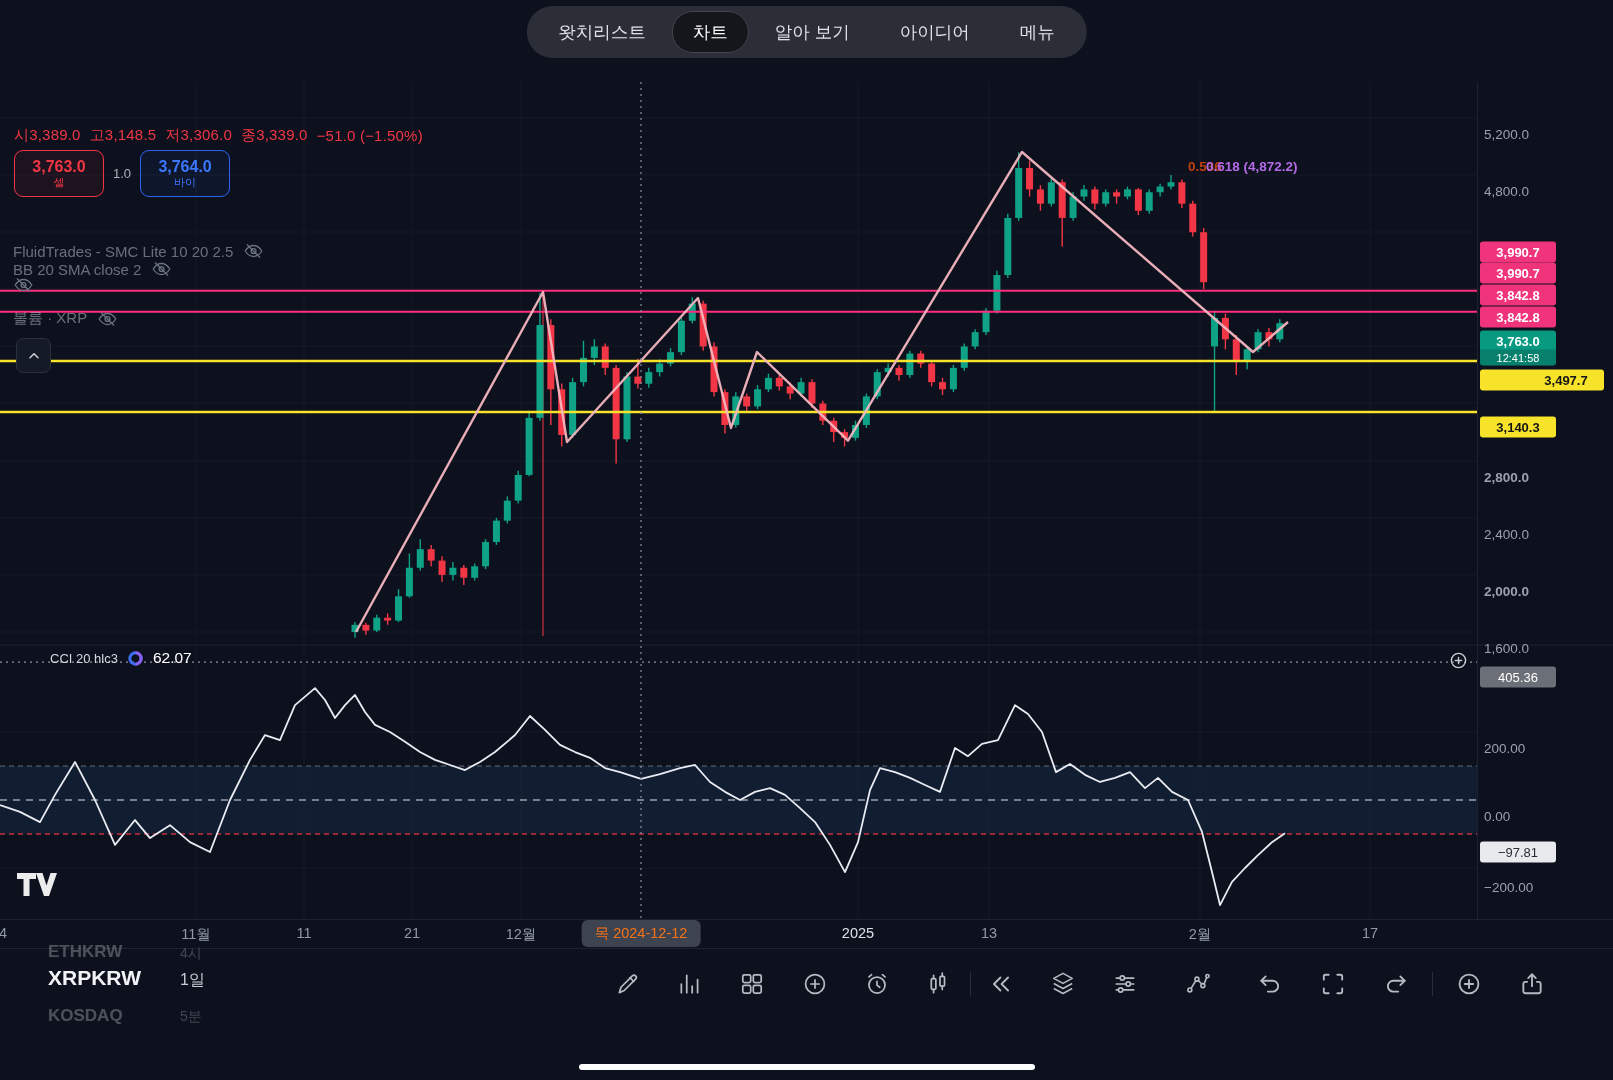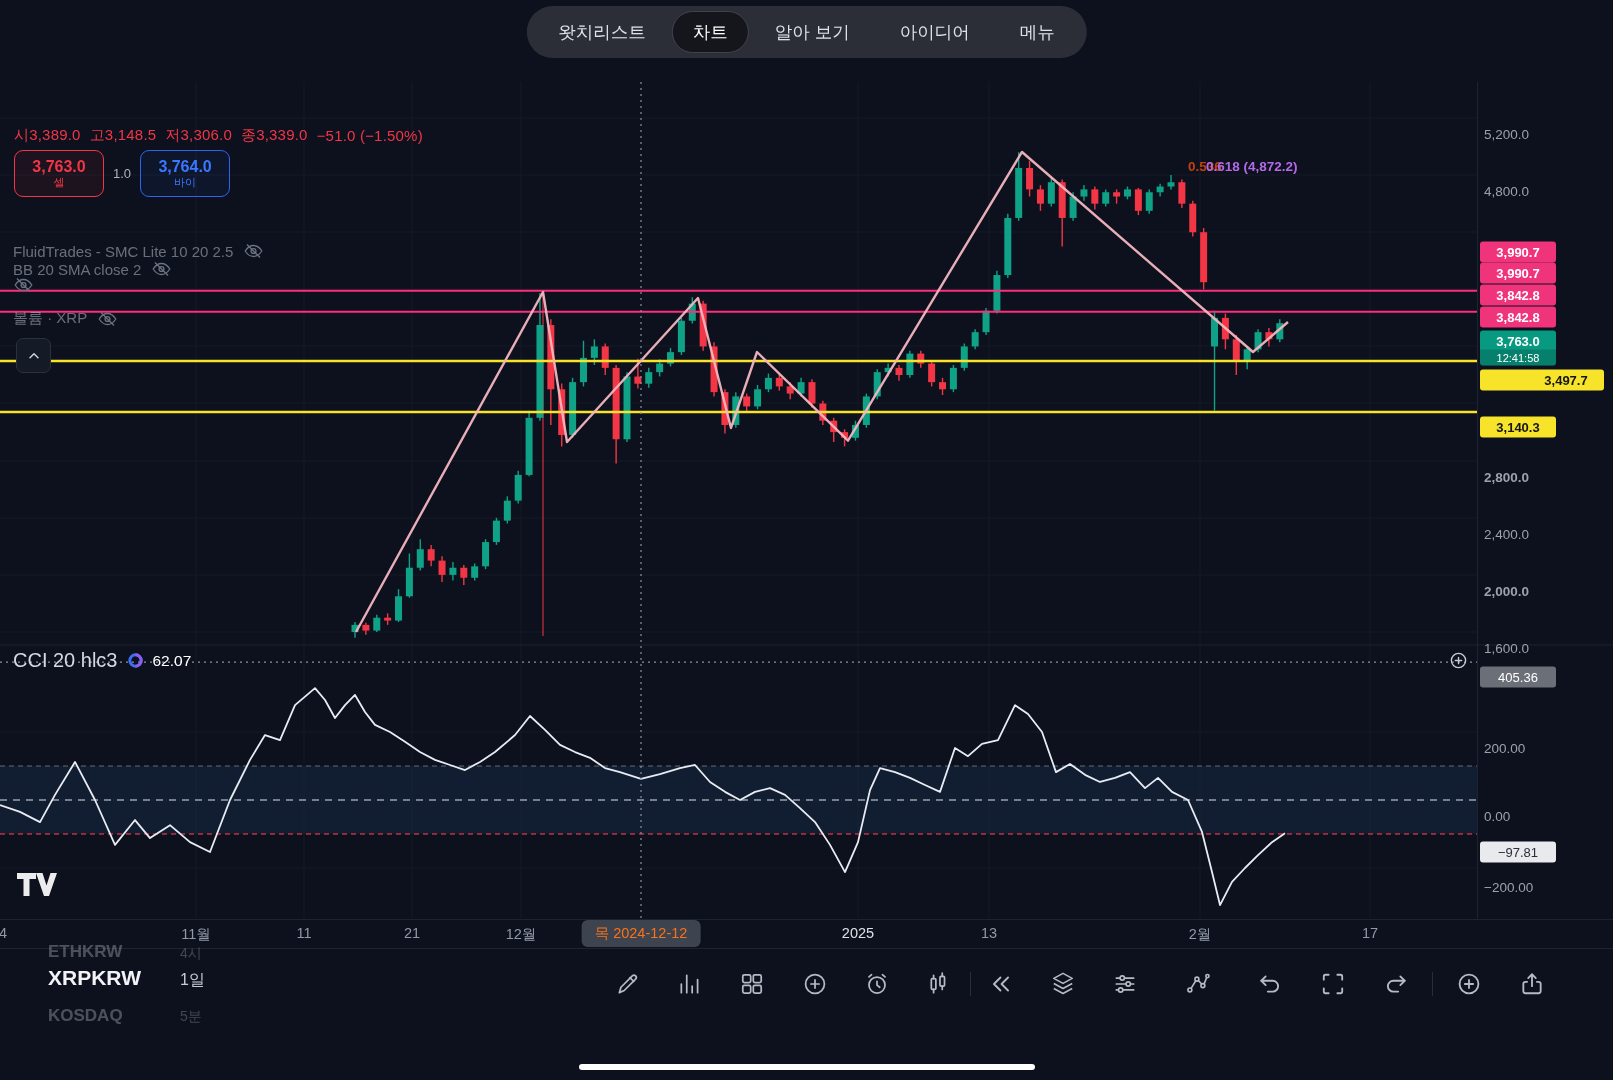--- a/index.html
+++ b/index.html
@@ -43,21 +43,21 @@
   .pb.pink{background:#f0347c;color:#fff;}
   .pb.yellow{background:#f6e32a;color:#151515;}
   .pb.green{background:#089981;color:#fff;padding:0;}
   .pb.green .main{padding:3px 0 1px;}
   .pb.green .sub{font-size:11px;font-weight:400;background:rgba(0,0,0,.16);padding:1.5px 0 2.5px;border-radius:0 0 3px 3px;}
   .pb.gray{background:#6b7078;color:#fff;font-weight:400;}
   .pb.light{background:#e8eaee;color:#2a2e39;font-weight:400;}
   .axis-plus{position:absolute;left:1449px;top:651px;color:#c9ccd4;z-index:9;}
   
   .cci-hdr{position:absolute;left:13px;top:649px;display:flex;align-items:center;gap:9px;z-index:10;}
-  .cci-hdr .name{font-size:20px;color:#d4d8e0;}
+  .cci-hdr .name{font-size:13px;color:#d4d8e0;margin-left:37px;}
   .cci-hdr .val{font-size:15.5px;color:#fff;}
   
   .time-axis{position:absolute;left:0;top:918px;width:1477px;height:30px;z-index:10;}
   .ttick{position:absolute;top:7px;transform:translateX(-50%);font-size:14.5px;color:#9198a6;white-space:nowrap;}
   .ttick.bold{color:#dde0e6;}
   .date-badge{position:absolute;left:641px;top:2px;transform:translateX(-50%);background:#3e4350;color:#f97316;
               font-size:14.5px;padding:4px 13px;border-radius:6px;white-space:nowrap;z-index:5;}
   
   .toolbar{position:absolute;left:0;top:948px;width:1613px;height:74px;z-index:20;}
   .tbicon{position:absolute;top:14px;width:44px;height:44px;transform:translateX(-50%);display:flex;align-items:center;justify-content:center;color:#b6bac3;}

